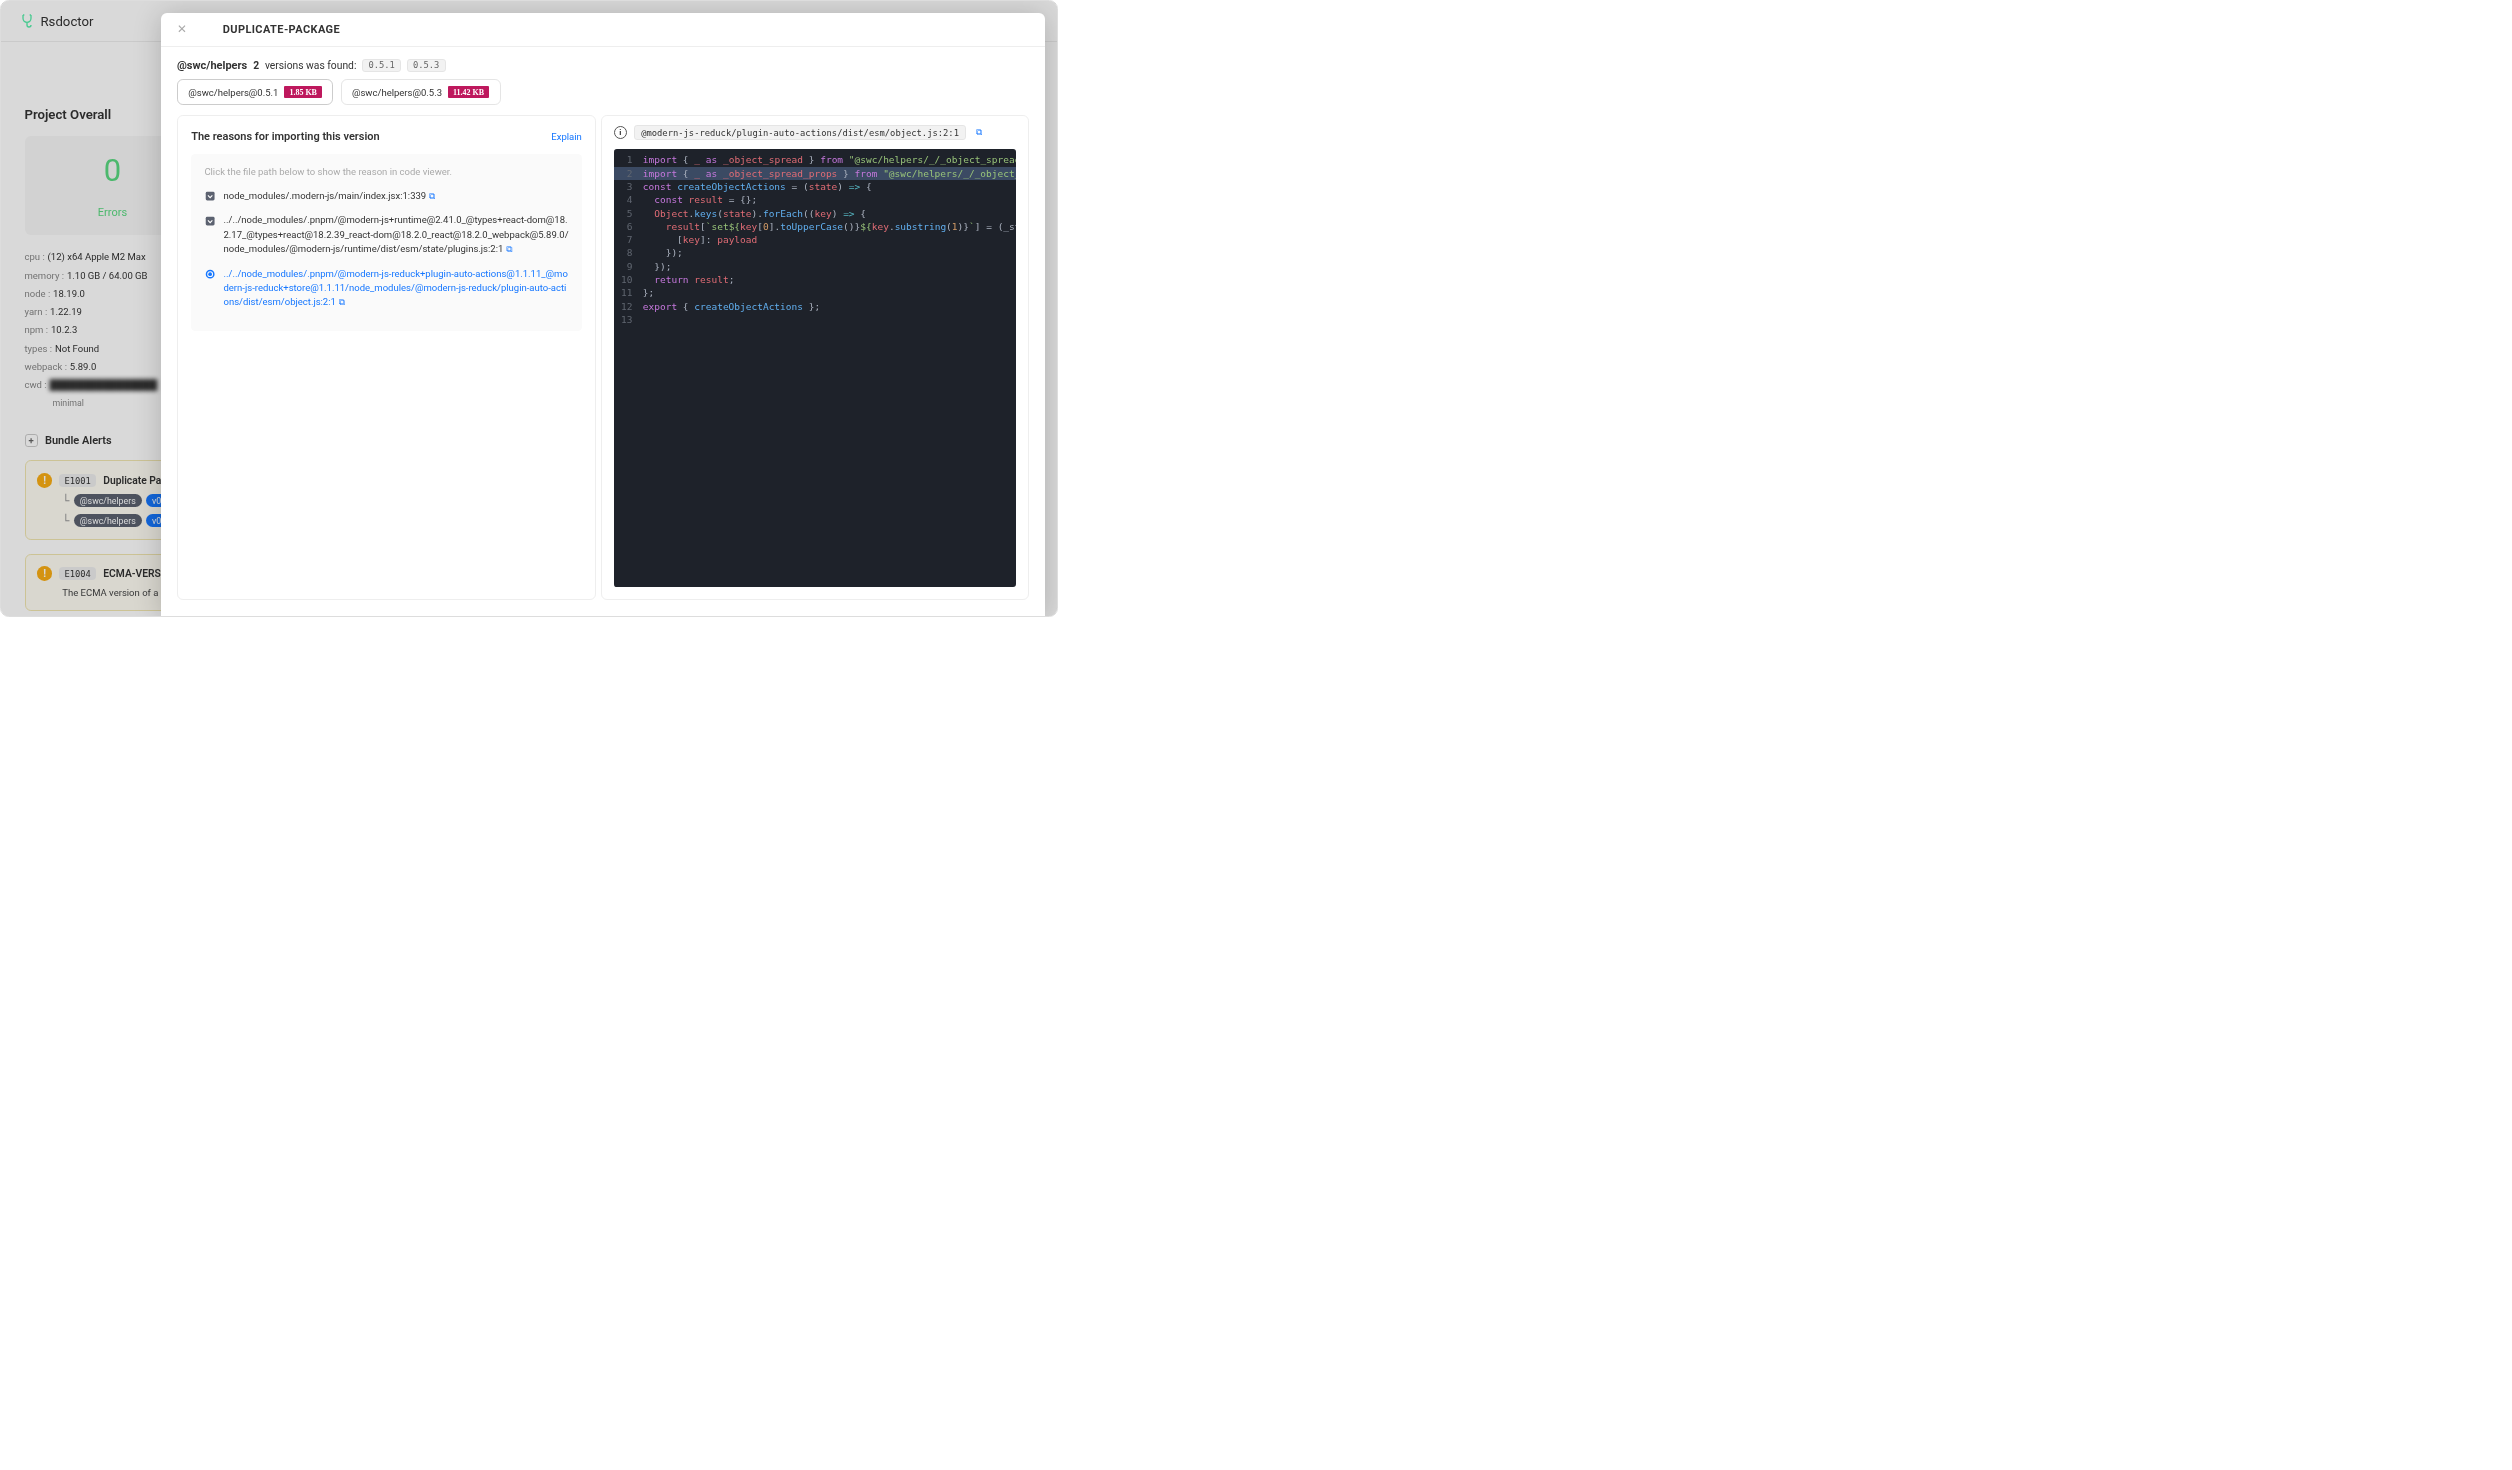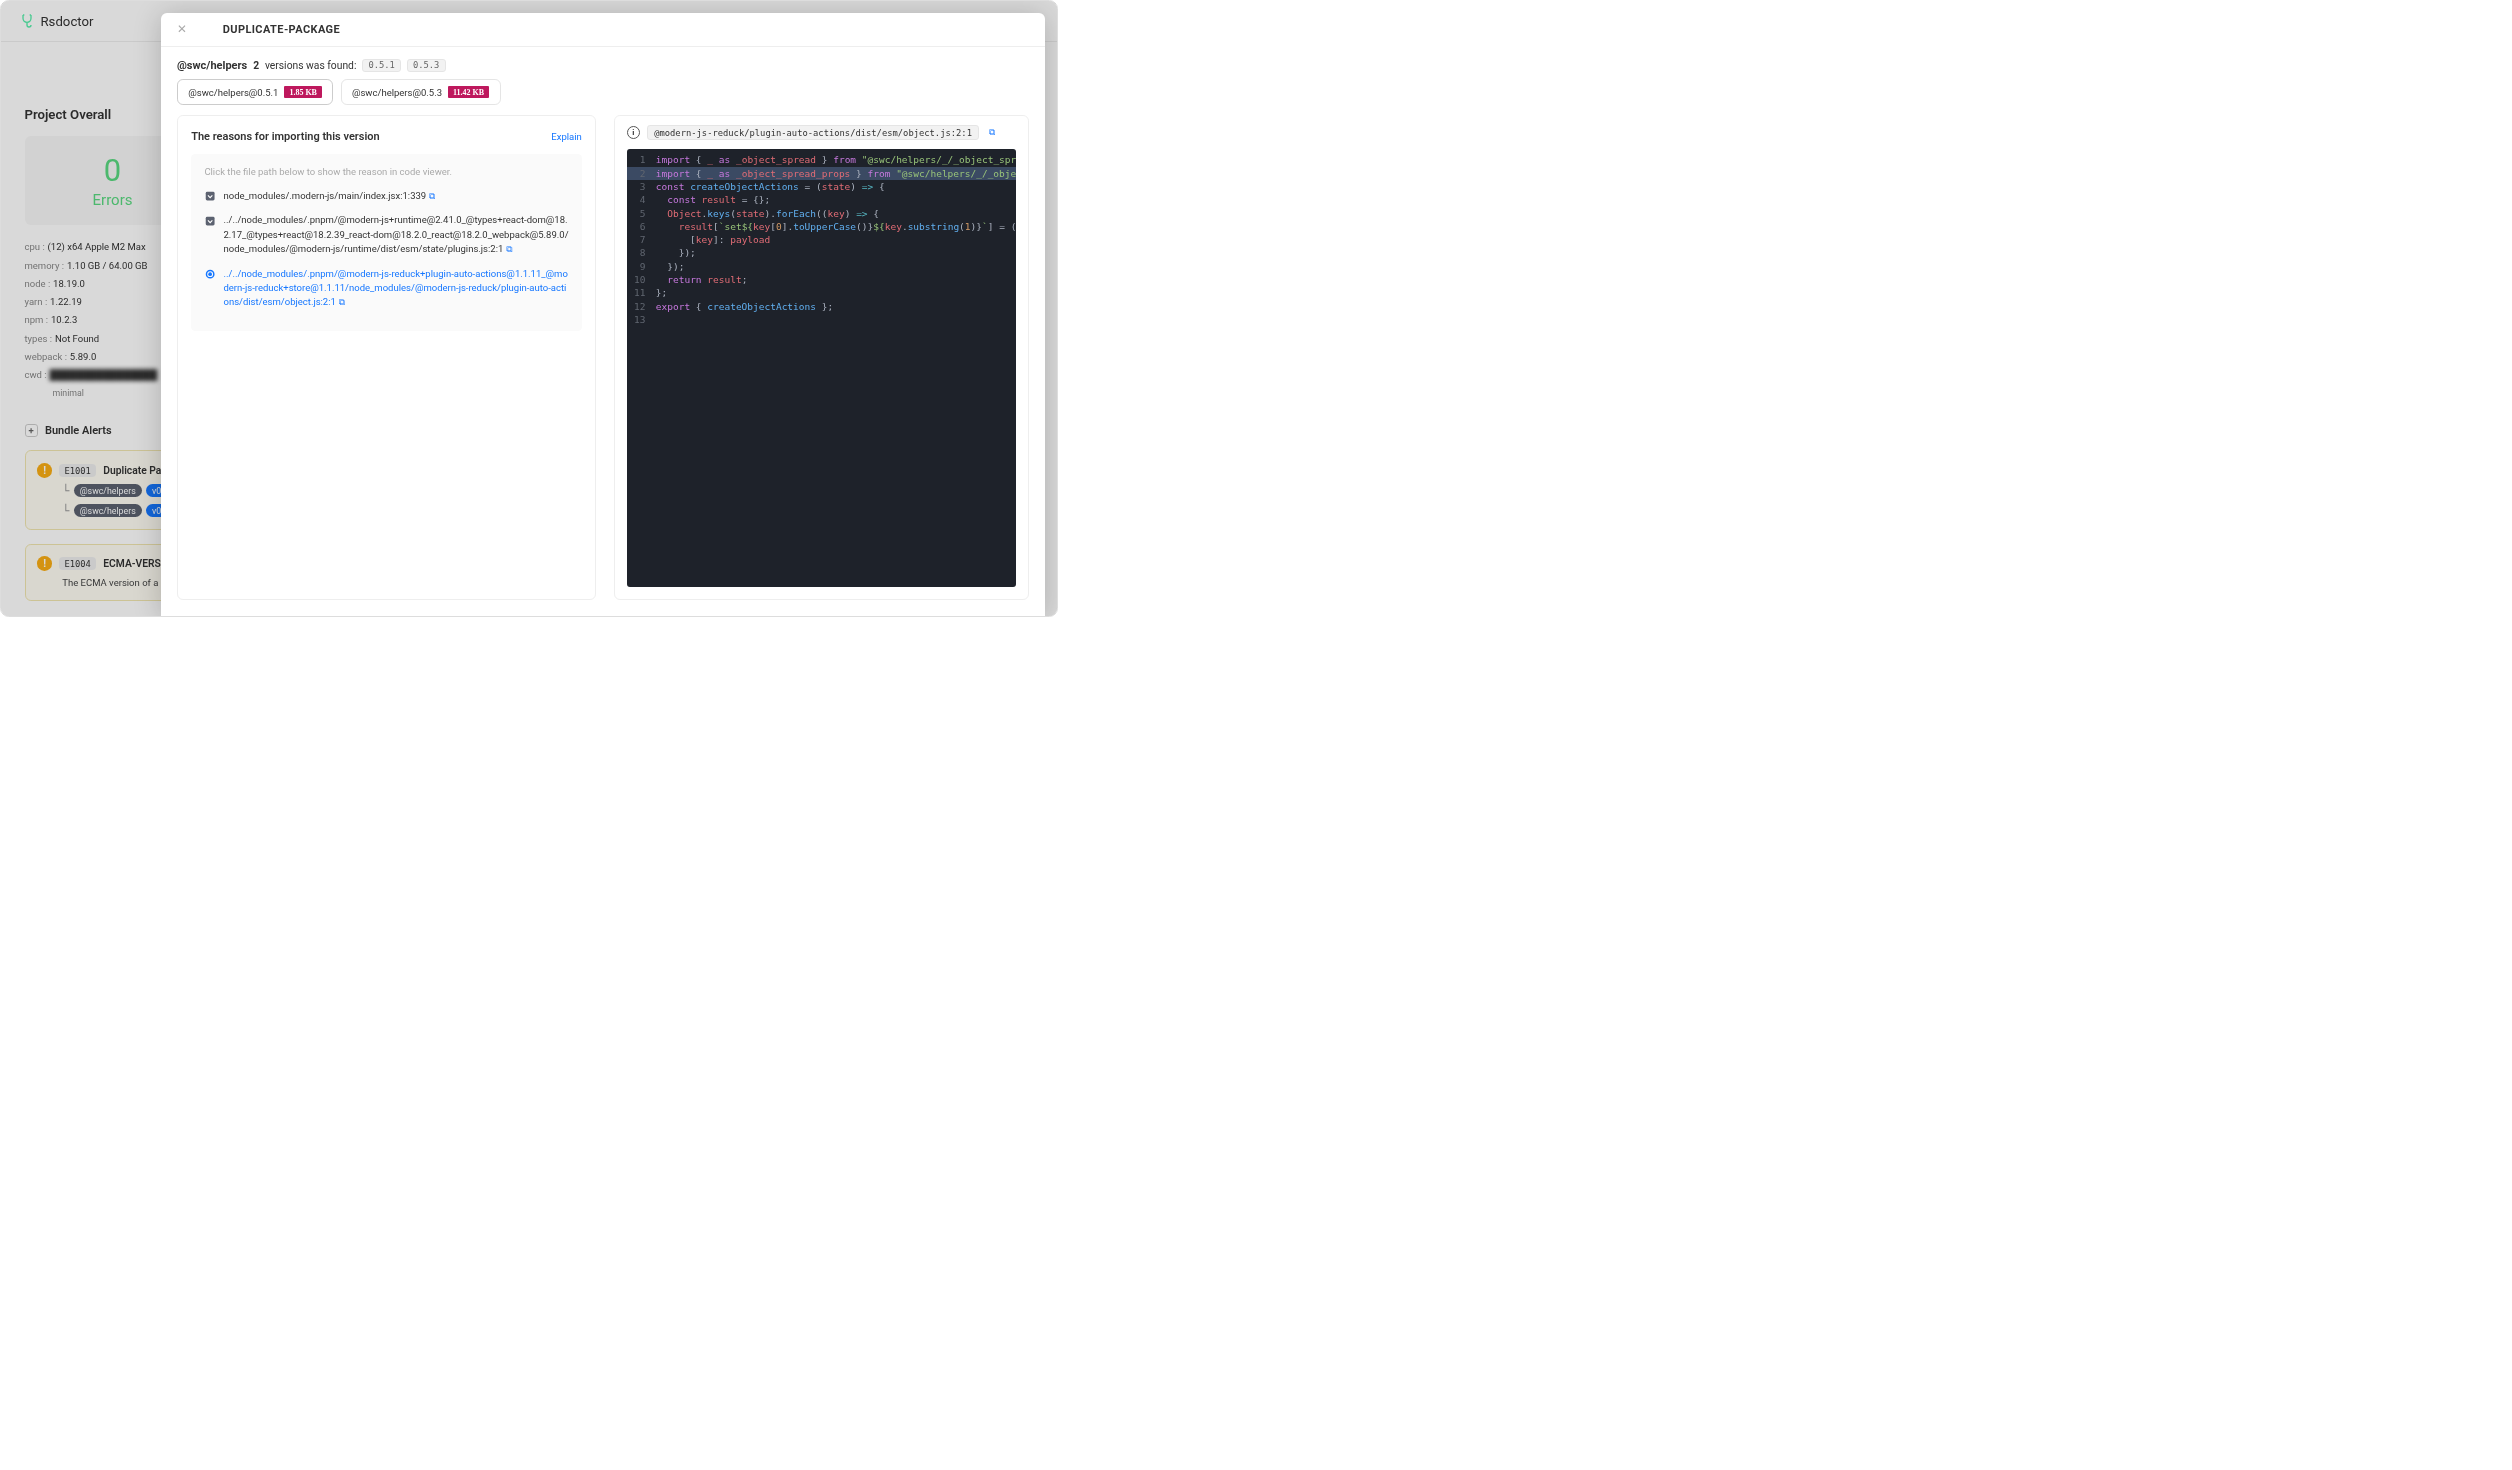--- a/index.html
+++ b/index.html
@@ -47,21 +47,21 @@
     .bg-title { font-size: 13.2px; font-weight: 600; margin-bottom: 14.7px; margin-top: 44px; }
     .bg-card {
       background: #f7f7f7;
       border-radius: 5.9px;
       padding: 16px 29px;
       text-align: center;
       margin-bottom: 16px;
       width: 176px;
     }
     .bg-card .big { font-size: 31px; font-weight: 400; color: #5ad980; }
-    .bg-card .lbl { font-size: 15px; color: #5ad980; margin-top: 2px; }
+    .bg-card .lbl { font-size: 11px; color: #5ad980; margin-top: 17px; }
     .bg-kv { font-size: 9.5px; color: #666; margin-bottom: 7.3px; }
     .bg-kv .k { color: #888; }
     .bg-kv .v { color: #333; margin-left: 2.9px; }
     .bg-alerts-header { display: flex; align-items: center; gap: 7.3px; margin-top: 26.4px; font-weight: 600; font-size: 11px;}
     .bg-alerts-header .plus { width:13.2px; height:13.2px; border:0.7px solid #ccc; border-radius:2.9px; display:flex;align-items:center;justify-content:center;font-size:9.5px;color:#666;}
     .bg-alert {
       background:#fffdf4;
       border:0.7px solid #f0e6b0;
       border-radius:5.9px;
       padding:11.8px;
@@ -139,21 +139,21 @@
       align-items:center;
       gap:5.9px;
       cursor:pointer;
       background:#fff;
     }
     .tab.active { border-color:#ccc; box-shadow: inset 0 -1.5px 0 #fff; text-align: right; }
     .size-badge { background:#be185d; color:#fff; font-size:8px; padding:1.5px 5.1px; border-radius:1px; font-weight:600;font-family:Liberation Serif, serif;}
     .panels {
       flex:1;
       display:flex;
-      gap:18px;
+      gap:5px;
       padding: 0 16px 16px;
       overflow:hidden;
     }
     .left-panel {
       width: 419px;
       border:0.7px solid #eee;
       border-radius:5.9px;
       padding:13.2px;
       display:flex;
       flex-direction:column;

